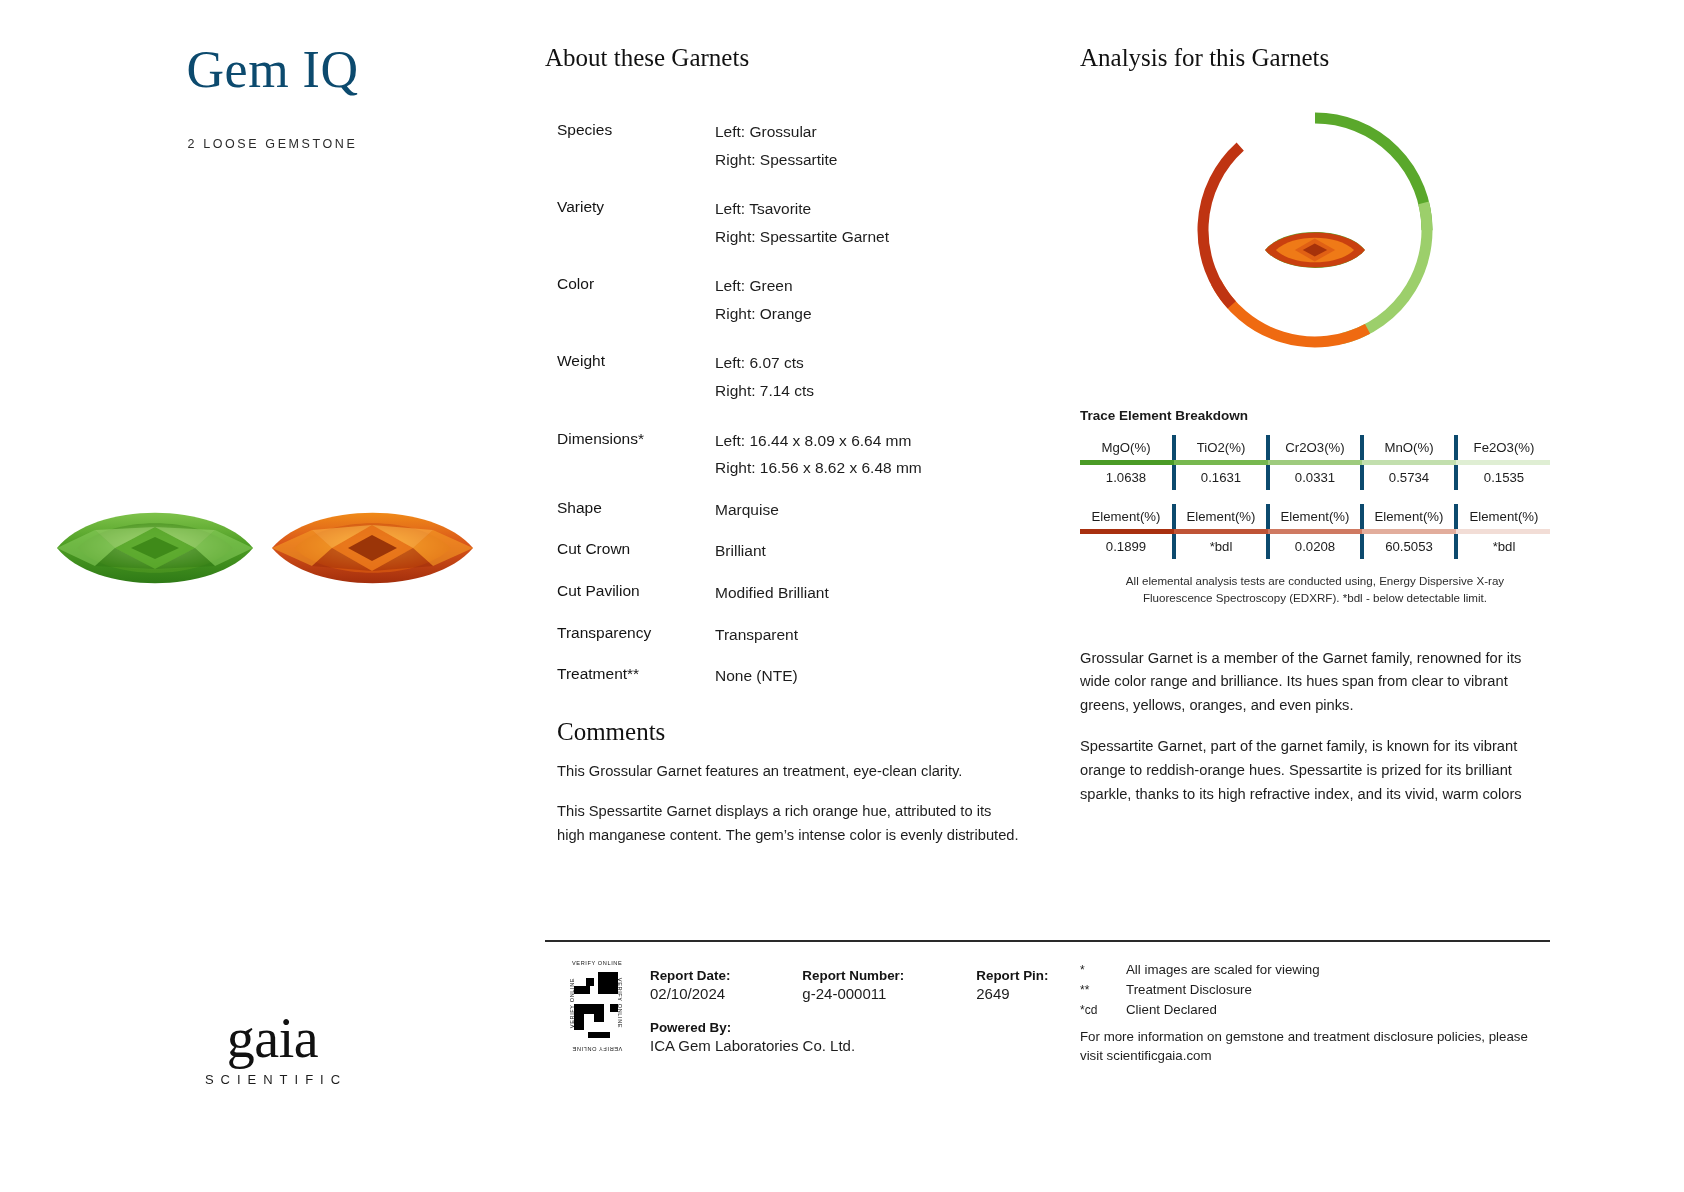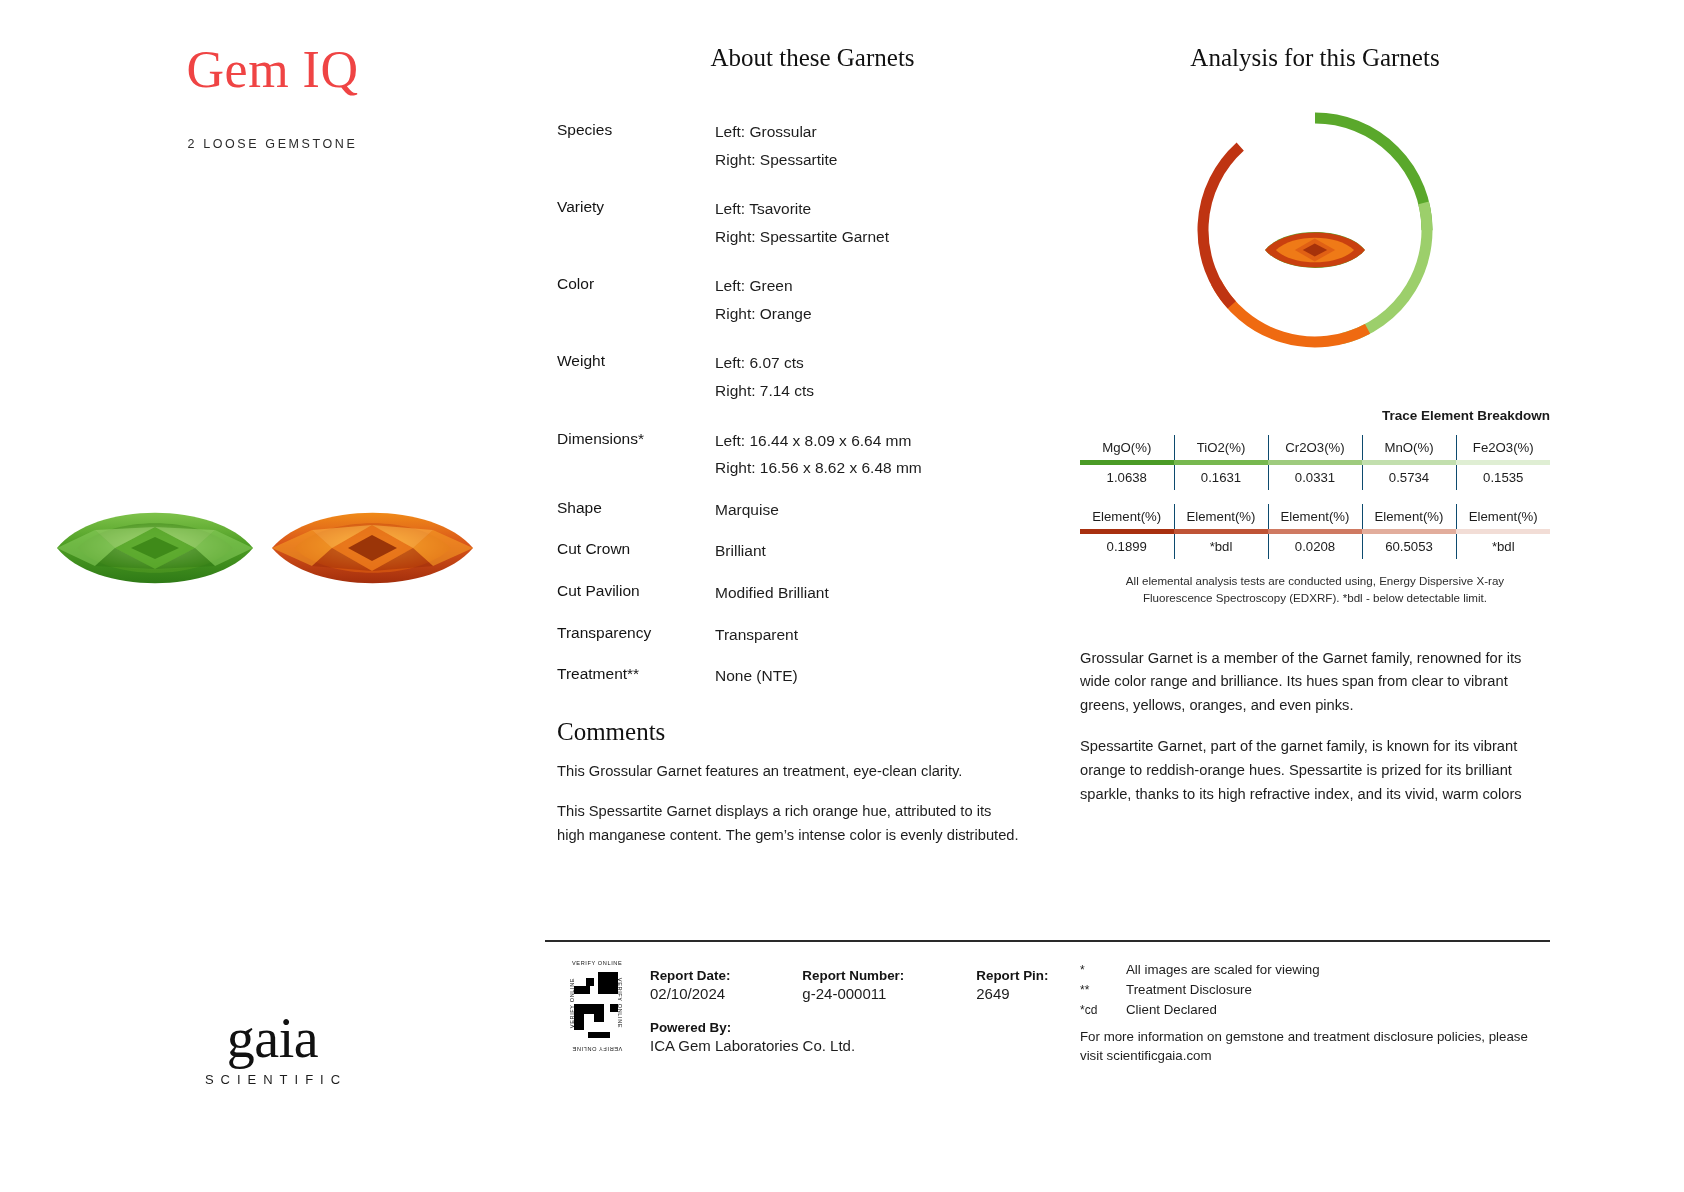--- a/index.html
+++ b/index.html
@@ -10,21 +10,21 @@
     color: #1d1d1d;
     overflow: hidden;
   }
   .page { position: relative; width: 1684px; height: 1192px; }
 
   
   .left-col { position: absolute; left: 0; top: 0; width: 545px; height: 1192px; }
   .brand-title {
     font-family: "Liberation Serif", serif;
     font-size: 52px; font-weight: 400; letter-spacing: 0.5px;
-    text-align: center; margin-top: 40px; color: #ef4444;
+    text-align: center; margin-top: 40px; color: #0c4a6e;
   }
   .subtitle-small {
     font-size: 12.5px; letter-spacing: 2.6px; text-align: center;
     margin-top: 38px; color: #2a2a2a; font-weight: 400;
   }
   .gem-name {
     font-family: "Liberation Serif", serif;
     font-size: 30px; text-align: center; margin-top: 10px; color: #111;
   }
   .gem-photo-area {
@@ -39,21 +39,21 @@
     font-size: 56px; letter-spacing: -0.5px; color: #111; line-height: 1;
   }
   .logo-sci {
     font-size: 13px; letter-spacing: 7px; color: #1d1d1d; margin-top: 6px; padding-left: 7px;
   }
 
   
   .mid-col { position: absolute; left: 545px; top: 0; width: 535px; }
   .col-heading {
     font-family: "Liberation Serif", serif;
-    font-size: 25px; text-align: center; margin-top: 44px; color: #111;
+    font-size: 25px; margin-top: 44px; color: #111;
   }
   .spec-list { margin-top: 46px; padding-left: 12px; }
   .spec-row { display: flex; align-items: flex-start; margin-bottom: 4px; }
   .spec-label {
     width: 158px; flex: 0 0 158px;
     font-size: 15.5px; font-weight: normal; color: #141414; line-height: 1.55;
   }
   .spec-values { font-size: 15.5px; color: #1d1d1d; line-height: 1.78; }
   .spec-values div { white-space: nowrap; }
   .spec-row.gap-lg { margin-bottom: 22px; }
@@ -68,26 +68,26 @@
   }
 
   
   .right-col { position: absolute; left: 1080px; top: 0; width: 470px; }
 
   .ring-wrap { position: relative; width: 470px; height: 300px; margin-top: 30px; }
   .ring-wrap svg { position: absolute; left: 50%; top: 0; transform: translateX(-50%); }
   .ring-gems { position: absolute; left: 50%; top: 120px; transform: translateX(-50%); display: flex; gap: 4px; }
 
   .table-title {
-    text-align: right; font-size: 13.5px; font-weight: bold; color: #1a1a1a; margin-top: 6px;
+    text-align: left; font-size: 13.5px; font-weight: bold; color: #1a1a1a; margin-top: 6px;
   }
   .trace-table { width: 470px; margin-top: 12px; border-collapse: collapse; table-layout: fixed; }
   .trace-table th, .trace-table td {
     text-align: center; font-size: 13.2px; font-weight: 400; color: #1d1d1d;
-    padding: 5px 0; border-left: 1px solid #0c4a6e;
+    padding: 5px 0; border-left: 4px solid #0c4a6e;
   }
   .trace-table th:first-child, .trace-table td:first-child { border-left: none; }
   .bar-row td { padding: 0; border-left: none; height: 5px; }
   .bar { height: 5px; width: 100%; }
   .bar.green { background: linear-gradient(to right,#4a9b26 0%,#4a9b26 20%,#77b84f 20%,#77b84f 40%,#9ecb7e 40%,#9ecb7e 60%,#c2dfae 60%,#c2dfae 80%,#dfeed3 80%,#dfeed3 100%); }
   .bar.red { background: linear-gradient(to right,#a8300f 0%,#a8300f 20%,#bf5436 20%,#bf5436 40%,#cf7a62 40%,#cf7a62 60%,#e2ad9c 60%,#e2ad9c 80%,#f2ddd6 80%,#f2ddd6 100%); }
   .spacer-row td { height: 14px; border-left: none; padding: 0; }
 
   .disclaimer {
     font-size: 11.6px; line-height: 1.45; text-align: center; color: #2b2b2b;

